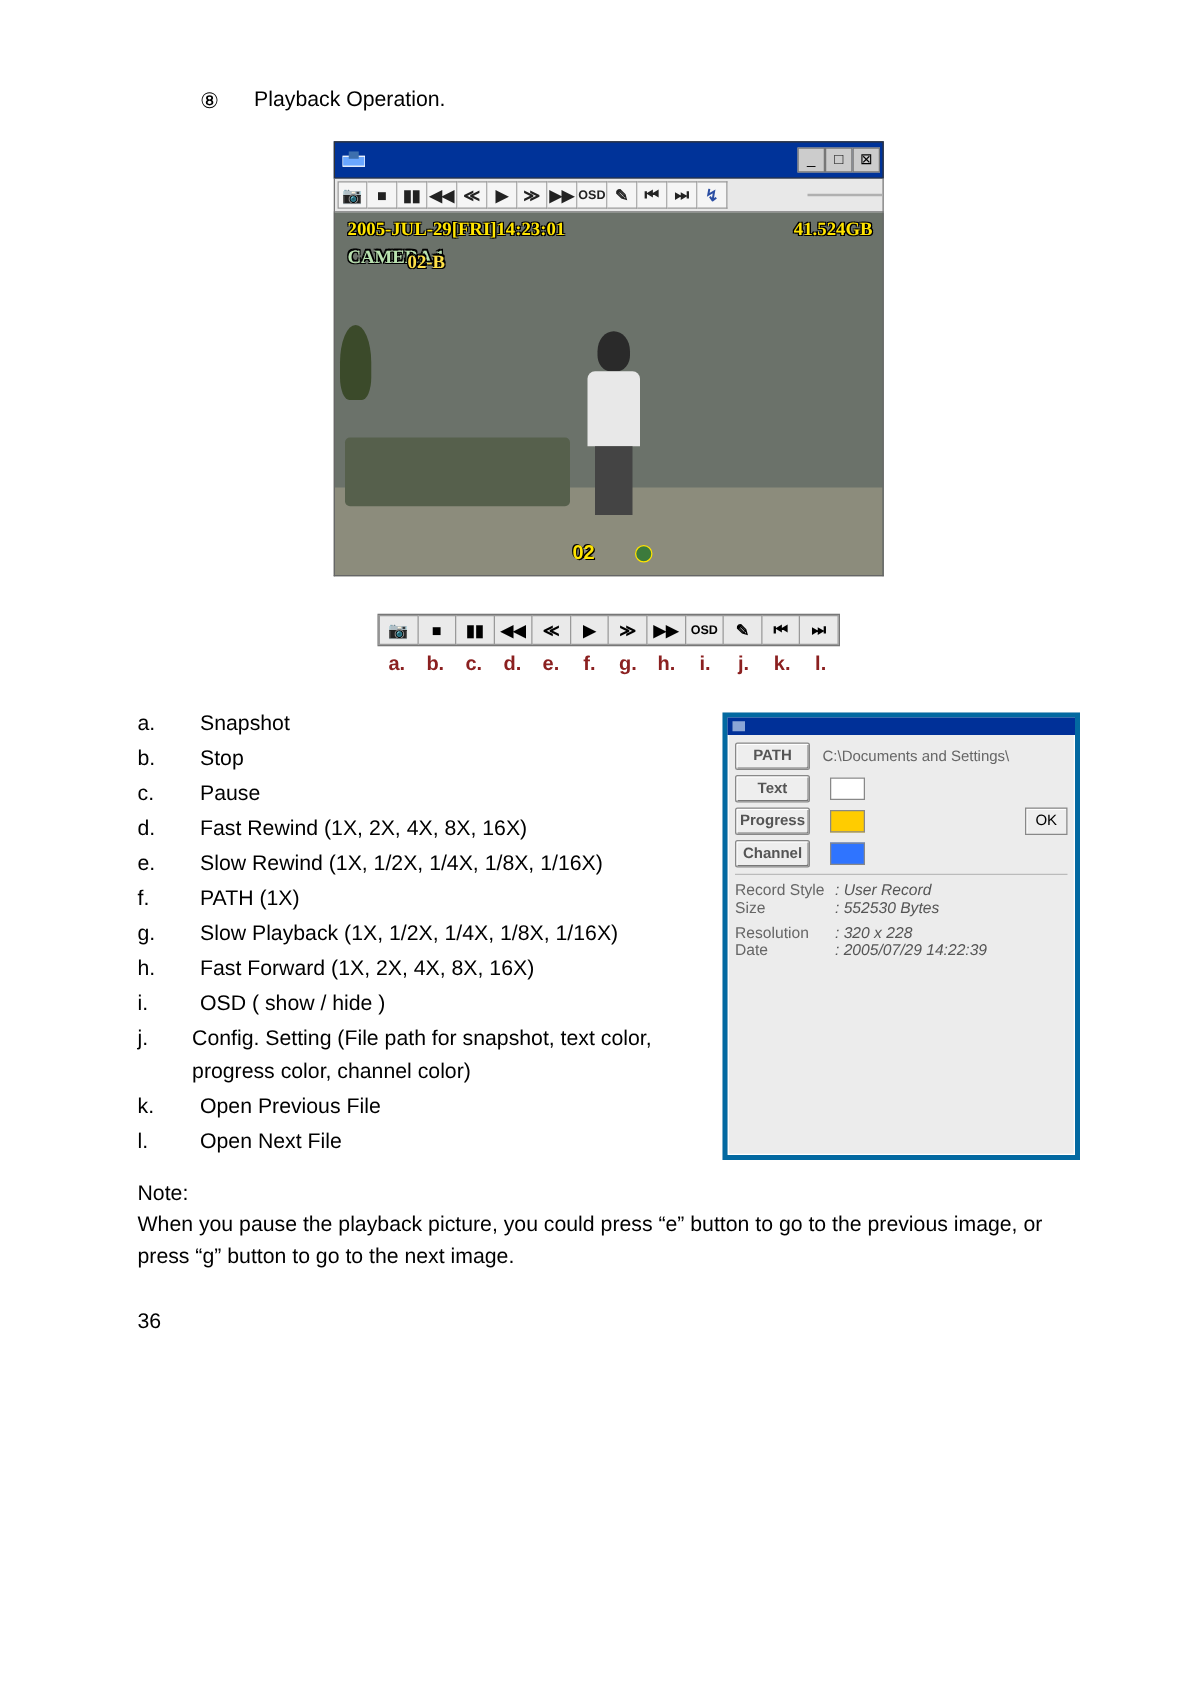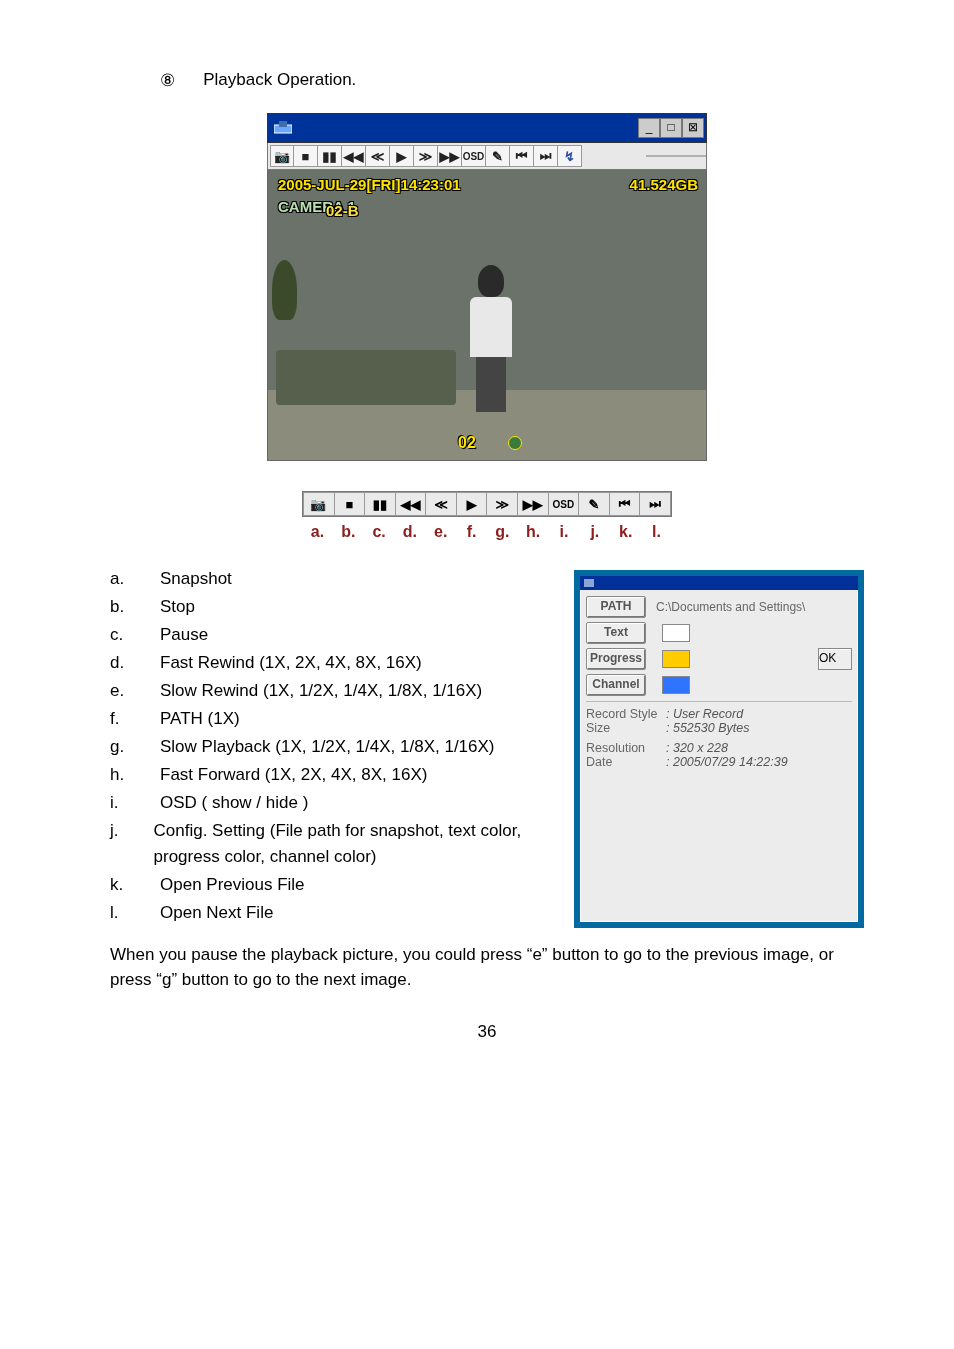--- a/index.html
+++ b/index.html
@@ -106,20 +106,21 @@
     height: 290px;
     position: relative;
     overflow: hidden;
   }
   .overlay-text {
     position: absolute;
     color: #ffe400;
     font-weight: bold;
     font-size: 15px;
     text-shadow: 1px 1px 0 #000, -1px -1px 0 #000, 1px -1px 0 #000, -1px 1px 0 #000;
+    font-family: Liberation Serif, serif;
   }
   .vf-floor{position:absolute;left:0;right:0;bottom:0;height:70px;background:#8c8c7c;}
   .vf-sofa{position:absolute;left:8px;bottom:55px;width:180px;height:55px;background:#56604c;border-radius:4px;}
   .vf-plant{position:absolute;left:4px;top:90px;width:25px;height:60px;background:#3b4a2a;border-radius:50% 50% 30% 30%;}
   .vf-person{position:absolute;left:195px;top:95px;width:55px;height:150px;}
   .vf-person .head{width:26px;height:32px;background:#2a2a2a;border-radius:50% 50% 40% 40%;margin:0 auto;}
   .vf-person .body{width:42px;height:60px;background:#e8e8e8;margin:0 auto;border-radius:6px 6px 0 0;}
   .vf-person .legs{width:30px;height:55px;background:#444;margin:0 auto;}
   .vf-badge{position:absolute;bottom:8px;left:190px;font-size:16px;color:#ffe400;font-weight:bold;text-shadow:1px 1px 0 #000,-1px -1px 0 #000;}
   .vf-dot{position:absolute;bottom:10px;left:240px;width:12px;height:12px;border-radius:50%;background:#3c7a3c;border:1px solid #ffe400;}
@@ -161,50 +162,49 @@
   }
   .legend li{
     display:flex;
     gap:30px;
     margin-bottom:2px;
   }
   .legend li .k{width:20px;}
 
   .cfg-box{
     width:278px;
-    border:6px solid #0369a1;
+    border:4px solid #0369a1;
     background:#ececec;
     font-size:12.5px;
     margin-top:4px;
     box-shadow: 0 0 0 1px #fff inset;
   }
   .cfg-titlebar{height:14px;background:#003098;display:flex;align-items:center;padding-left:4px;}
   .cfg-titlebar .mic{width:10px;height:8px;background:#8aa5d6;}
   .cfg-body{padding:6px;}
   .cfg-row{display:flex;align-items:center;margin-bottom:4px;}
   .cfg-btn{
     width:58px;height:20px;text-align:center;line-height:18px;
     background:#eee;border:1px solid #888;border-radius:2px;font-size:12px;color:#555;font-weight:bold;
     box-shadow:1px 1px 0 #fff inset, -1px -1px 0 #777 inset;
   }
   .cfg-val{margin-left:10px;color:#666;font-size:12px;}
   .swatch{width:26px;height:16px;margin-left:16px;border:1px solid #888;}
-  .ok-btn{width:32px;height:20px;text-align:left;border:1px solid #888;background:#eee;line-height:18px;font-size:12px;margin-left:auto;box-shadow:1px 1px 0 #fff inset;}
+  .ok-btn{width:32px;height:20px;text-align:center;border:1px solid #888;background:#eee;line-height:18px;font-size:12px;margin-left:auto;box-shadow:1px 1px 0 #fff inset;}
   .cfg-sep{border-top:1px solid #bbb;margin:5px 0;}
   .cfg-info{display:flex;}
   .cfg-info .lbl{width:80px;color:#666;}
   .cfg-info .v{color:#555;font-style:italic;}
 
   .note{
     font-size:17px;
     line-height:25px;
     margin-top:14px;
   }
   .page-num{
-    text-align:center;
     font-size:17px;
     margin-top:30px;
   }
 </style>
 </head>
 <body>
 
 <div class="page">
   <div class="section-head bullet-row">
     <span>⑧</span>
@@ -383,17 +383,18 @@
           </div>
         <div class="cfg-info">
             <div class="lbl">Date</div>
             <div class="v">: 2005/07/29  14:22:39</div>
           </div>
       </div>
     </div>
   </div>
 
   <div class="note">
+    <div>Note:</div>
     <div>When you pause the playback picture, you could press “e” button to go to the previous image, or press “g” button to go to the next image.</div>
   </div>
 
   <div class="page-num">36</div>
 </div>
 
 </body></html>

